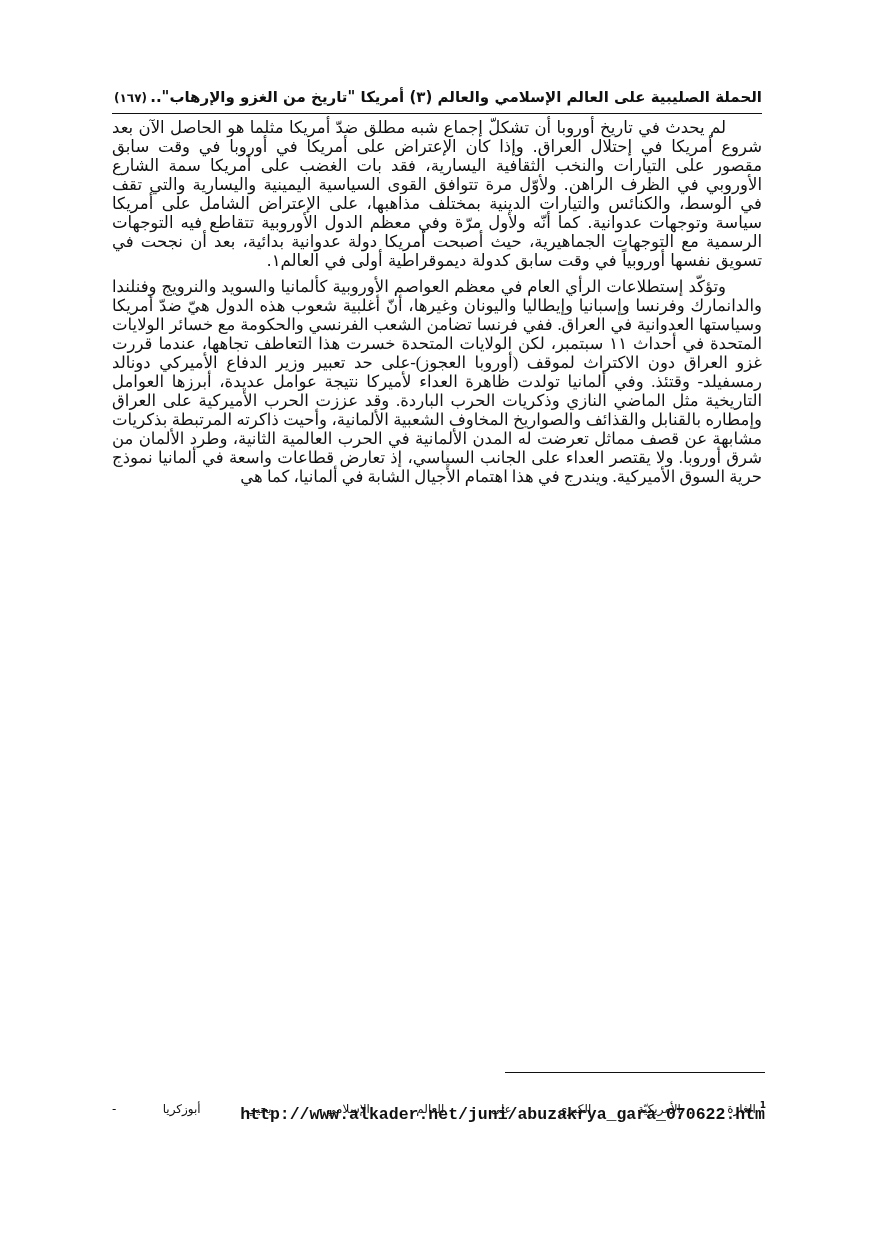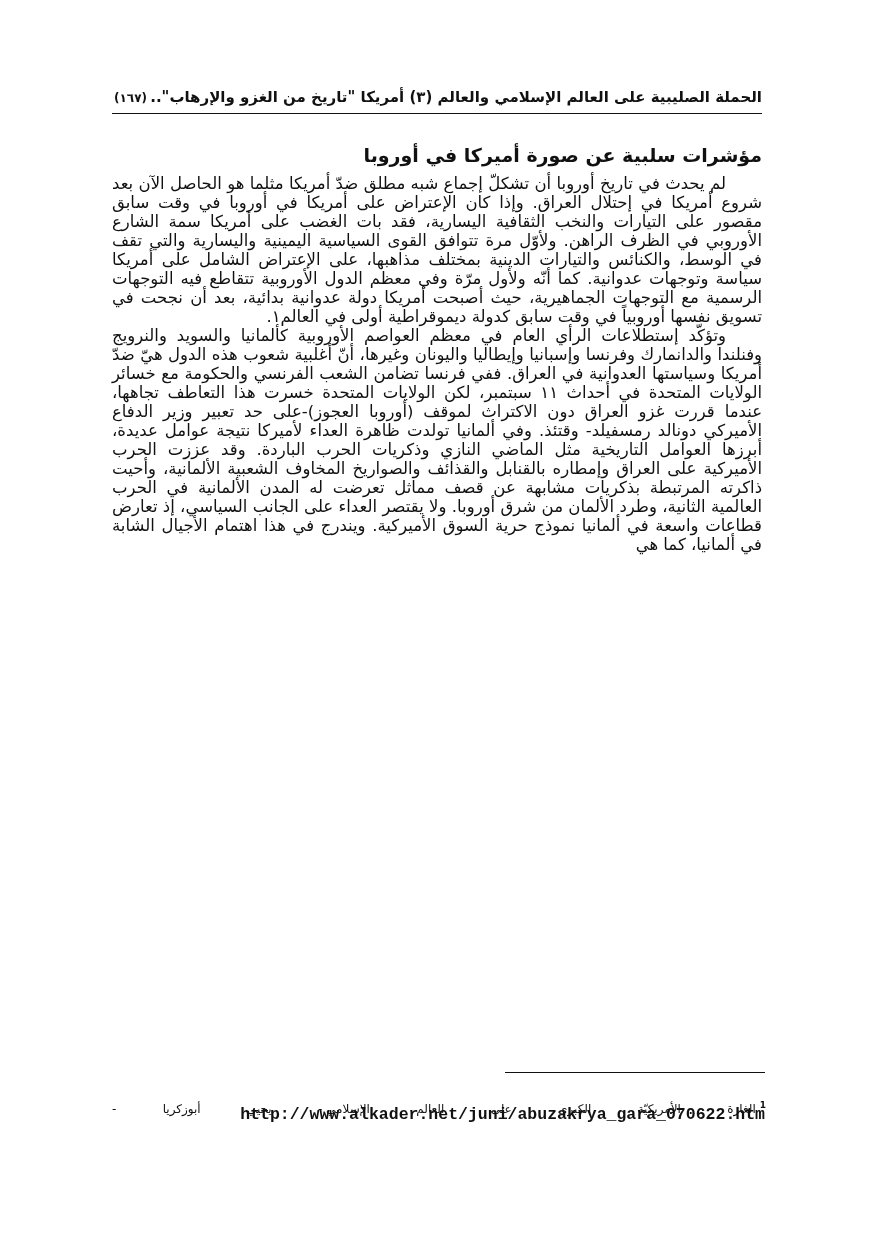--- a/index.html
+++ b/index.html
@@ -52,21 +52,22 @@
       font-size: 16.5px;
       line-height: 19px;
       text-align: justify;
       text-align-last: right;
     }
     .body-text p {
       margin: 0;
       text-indent: 36px;
     }
     .body-text p + p {
-      margin-top: 0;
+      margin-top: 7px;
+      font-family: Liberation Serif, serif;
     }
     .footnote-rule {
       position: absolute;
       left: 505px;
       top: 1072px;
       width: 260px;
       height: 0;
       border-top: 1px solid #111;
     }
     .footnote {
@@ -101,21 +102,20 @@
   </style>
 </head>
 <body>
 
 <div class="page">
   <div class="running-header">
     <span>الحملة الصليبية على العالم الإسلامي والعالم (٣) أمريكا "تاريخ من الغزو والإرهاب"..</span>
     <span class="page-number">(١٦٧)</span>
   </div>
 
-  <div class="section-title">مؤشرات سلبية عن صورة أميركا في أوروبا</div>
 
   <div class="body-text">
     <p>لم يحدث في تاريخ أوروبا أن تشكلّ إجماع شبه مطلق ضدّ أمريكا مثلما هو الحاصل الآن بعد شروع أمريكا في إحتلال العراق. وإذا كان الإعتراض على أمريكا في أوروبا في وقت سابق مقصور على التيارات والنخب الثقافية اليسارية، فقد بات الغضب على أمريكا سمة الشارع الأوروبي في الظرف الراهن. ولأوّل مرة تتوافق القوى السياسية اليمينية واليسارية والتي تقف في الوسط، والكنائس والتيارات الدينية بمختلف مذاهبها، على الإعتراض الشامل على أمريكا سياسة وتوجهات عدوانية. كما أنّه ولأول مرّة وفي معظم الدول الأوروبية تتقاطع فيه التوجهات الرسمية مع التوجهات الجماهيرية، حيث أصبحت أمريكا دولة عدوانية بدائية، بعد أن نجحت في تسويق نفسها أوروبياً في وقت سابق كدولة ديموقراطية أولى في العالم١.</p>
     <p>وتؤكّد إستطلاعات الرأي العام في معظم العواصم الأوروبية كألمانيا والسويد والنرويج وفنلندا والدانمارك وفرنسا وإسبانيا وإيطاليا واليونان وغيرها، أنّ أغلبية شعوب هذه الدول هيّ ضدّ أمريكا وسياستها العدوانية في العراق. ففي فرنسا تضامن الشعب الفرنسي والحكومة مع خسائر الولايات المتحدة في أحداث ١١ سبتمبر، لكن الولايات المتحدة خسرت هذا التعاطف تجاهها، عندما قررت غزو العراق دون الاكتراث لموقف (أوروبا العجوز)-على حد تعبير وزير الدفاع الأميركي دونالد رمسفيلد- وقتئذ. وفي ألمانيا تولدت ظاهرة العداء لأميركا نتيجة عوامل عديدة، أبرزها العوامل التاريخية مثل الماضي النازي وذكريات الحرب الباردة. وقد عززت الحرب الأميركية على العراق وإمطاره بالقنابل والقذائف والصواريخ المخاوف الشعبية الألمانية، وأحيت ذاكرته المرتبطة بذكريات مشابهة عن قصف مماثل تعرضت له المدن الألمانية في الحرب العالمية الثانية، وطرد الألمان من شرق أوروبا. ولا يقتصر العداء على الجانب السياسي، إذ تعارض قطاعات واسعة في ألمانيا نموذج حرية السوق الأميركية. ويندرج في هذا اهتمام الأجيال الشابة في ألمانيا، كما هي</p>
   </div>
 </div>
 
 <div class="footnote-rule"></div>
 
 <div class="footnote">

